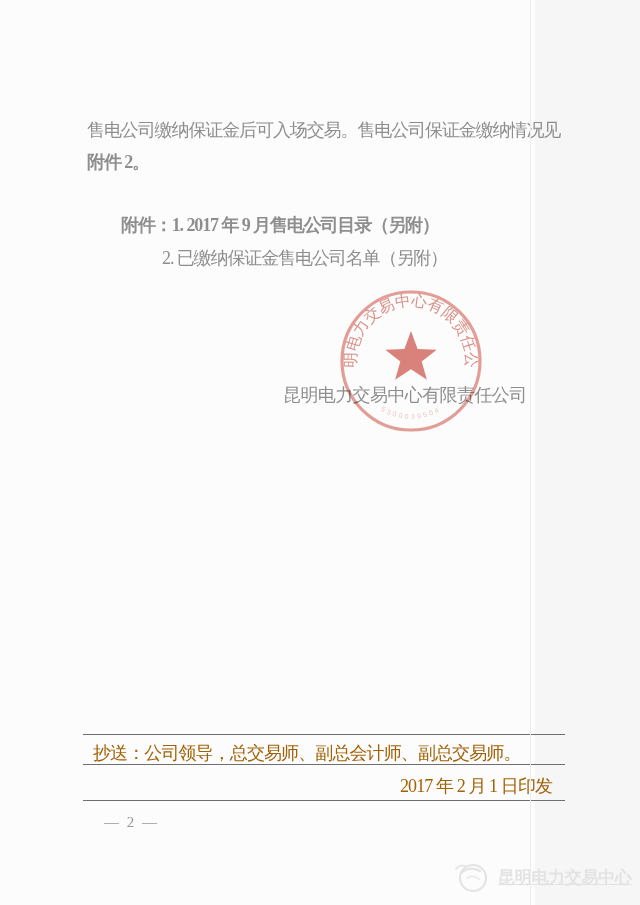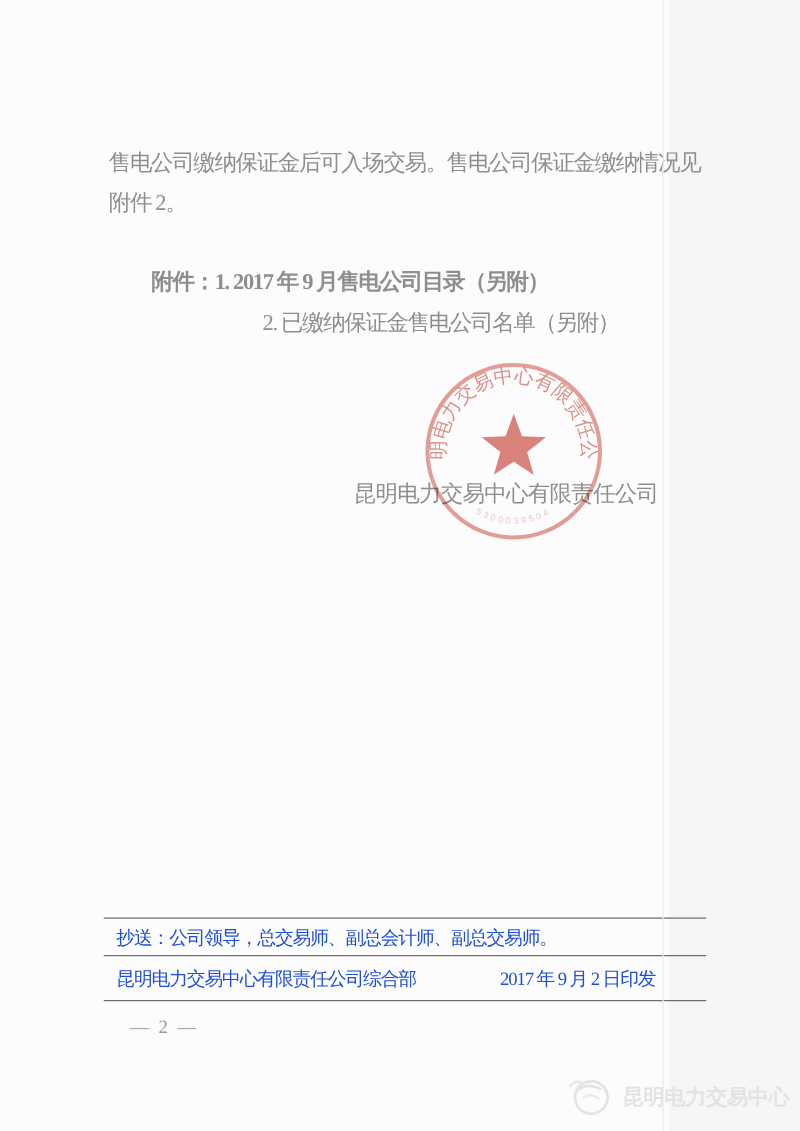--- a/index.html
+++ b/index.html
@@ -19,63 +19,64 @@
     background:#ececec;
   }
   .doc-text{
     color:#8e8e8e;
     font-size:18px;
     letter-spacing:-1.1px;
     white-space:nowrap;
   }
   .line{position:absolute;}
   .body-line1{left:87px;top:118px;}
-  .body-line2{left:87px;top:150px;}
+  .body-line2{left:87px;top:150px;font-weight:bold;}
   .att-line1{left:121px;top:213px;font-weight:bold;}
-  .att-line2{left:162px;top:246px;margin-left:48px;}
+  .att-line2{left:162px;top:246px;}
 
   
   .sig-company{left:283px;top:383px;letter-spacing:-0.6px;}
   .sig-date{left:343px;top:409px;}
 
   
   .seal{
     position:absolute;left:336px;top:286px;width:150px;height:150px;
     mix-blend-mode:multiply;
   }
 
   
   .rule{
     position:absolute;left:83px;width:482px;height:0;
     border-top:1.6px solid #6f6f6f;
   }
   .rule-1{top:734px;}
   .rule-2{top:764px;}
   .rule-3{top:800px;}
   .footer-text{
-    color:#1d4ed8;font-size:15px;letter-spacing:-0.9px;white-space:nowrap;
+    color:#a16207;font-size:18px;letter-spacing:-0.9px;white-space:nowrap;
   }
   .cc-line{left:93px;top:741px;}
   .issuer-line{left:93px;top:774px;}
   .print-date{left:400px;top:774px;}
   .page-number{
     position:absolute;left:104px;top:814px;
     color:#979797;font-size:15px;letter-spacing:2px;white-space:nowrap;
   }
 
   
   .watermark{
     position:absolute;left:450px;top:856px;height:42px;
     display:flex;align-items:center;
   }
   .wm-logo{width:42px;height:38px;margin-right:6px;}
   .wm-text{
     color:#e3e3e3;font-size:17px;font-weight:bold;
     letter-spacing:-0.3px;white-space:nowrap;
     font-family:"Liberation Sans","DejaVu Sans",sans-serif;
+    text-decoration:underline;
   }
 </style>
 </head>
 <body>
 
 <div class="page">
 
   <div class="line doc-text body-line1">售电公司缴纳保证金后可入场交易。售电公司保证金缴纳情况见</div>
   <div class="line doc-text body-line2">附件 2。</div>
 
@@ -95,22 +96,21 @@
     </text>
     <text font-size="7" fill="#dd948a" opacity="0.5" letter-spacing="2.5" font-family="Liberation Sans, sans-serif">
       <textPath href="#serialArc" startOffset="50%" text-anchor="middle">5300039504</textPath>
     </text>
     <polygon points="0,-27 6.6,-9.1 25.7,-8.3 10.7,3.5 15.9,21.8 0,11.3 -15.9,21.8 -10.7,3.5 -25.7,-8.3 -6.6,-9.1" transform="translate(75,72)" fill="#d4695f" opacity="0.82"></polygon>
   </svg>
 
   <div class="rule rule-1"></div>
   <div class="line footer-text cc-line">抄送：公司领导，总交易师、副总会计师、副总交易师。</div>
   <div class="rule rule-2"></div>
-  <div class="line footer-text issuer-line">昆明电力交易中心有限责任公司综合部</div>
-  <div class="line footer-text print-date">2017 年 9 月 2 日印发</div>
+  <div class="line footer-text print-date">2017 年 2 月 1 日印发</div>
   <div class="rule rule-3"></div>
   <div class="page-number">— 2 —</div>
 
   <div class="watermark">
     <svg class="wm-logo" viewBox="0 0 42 38">
       <circle cx="23" cy="20" r="13" fill="none" stroke="#e4e4e4" stroke-width="2.2"></circle>
       <path d="M 12 14 Q 20 8 30 13" fill="none" stroke="#e4e4e4" stroke-width="2.2" stroke-linecap="round"></path>
       <path d="M 6 11 Q 10 6 15 8" fill="none" stroke="#e7e7e7" stroke-width="2" stroke-linecap="round"></path>
       <path d="M 17 20 Q 23 16 29 21" fill="none" stroke="#ebebeb" stroke-width="2" stroke-linecap="round"></path>
     </svg>

